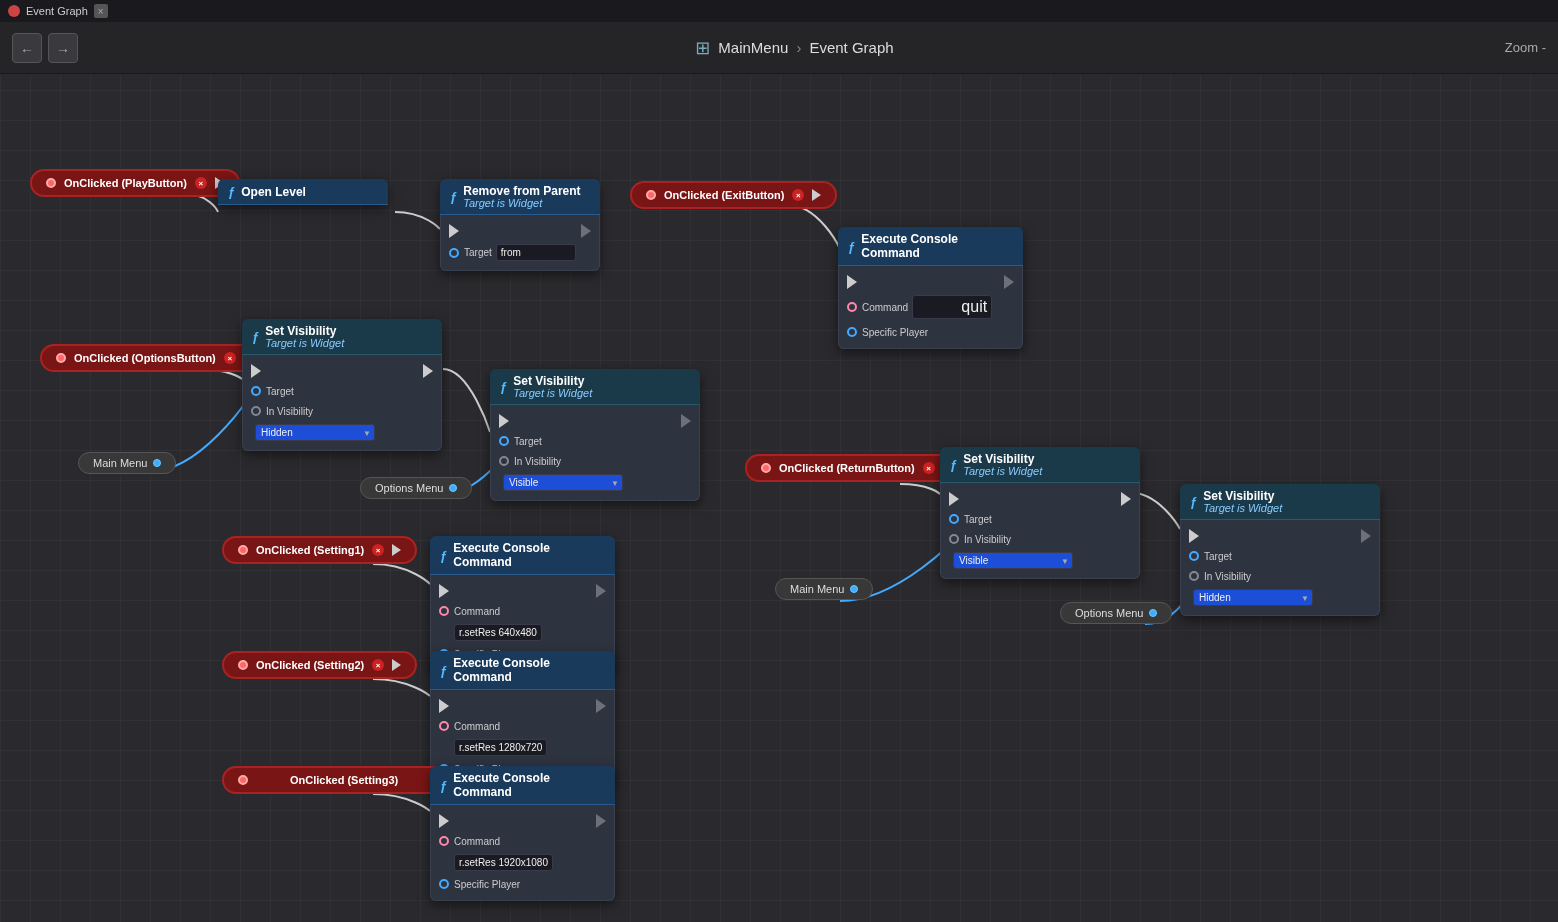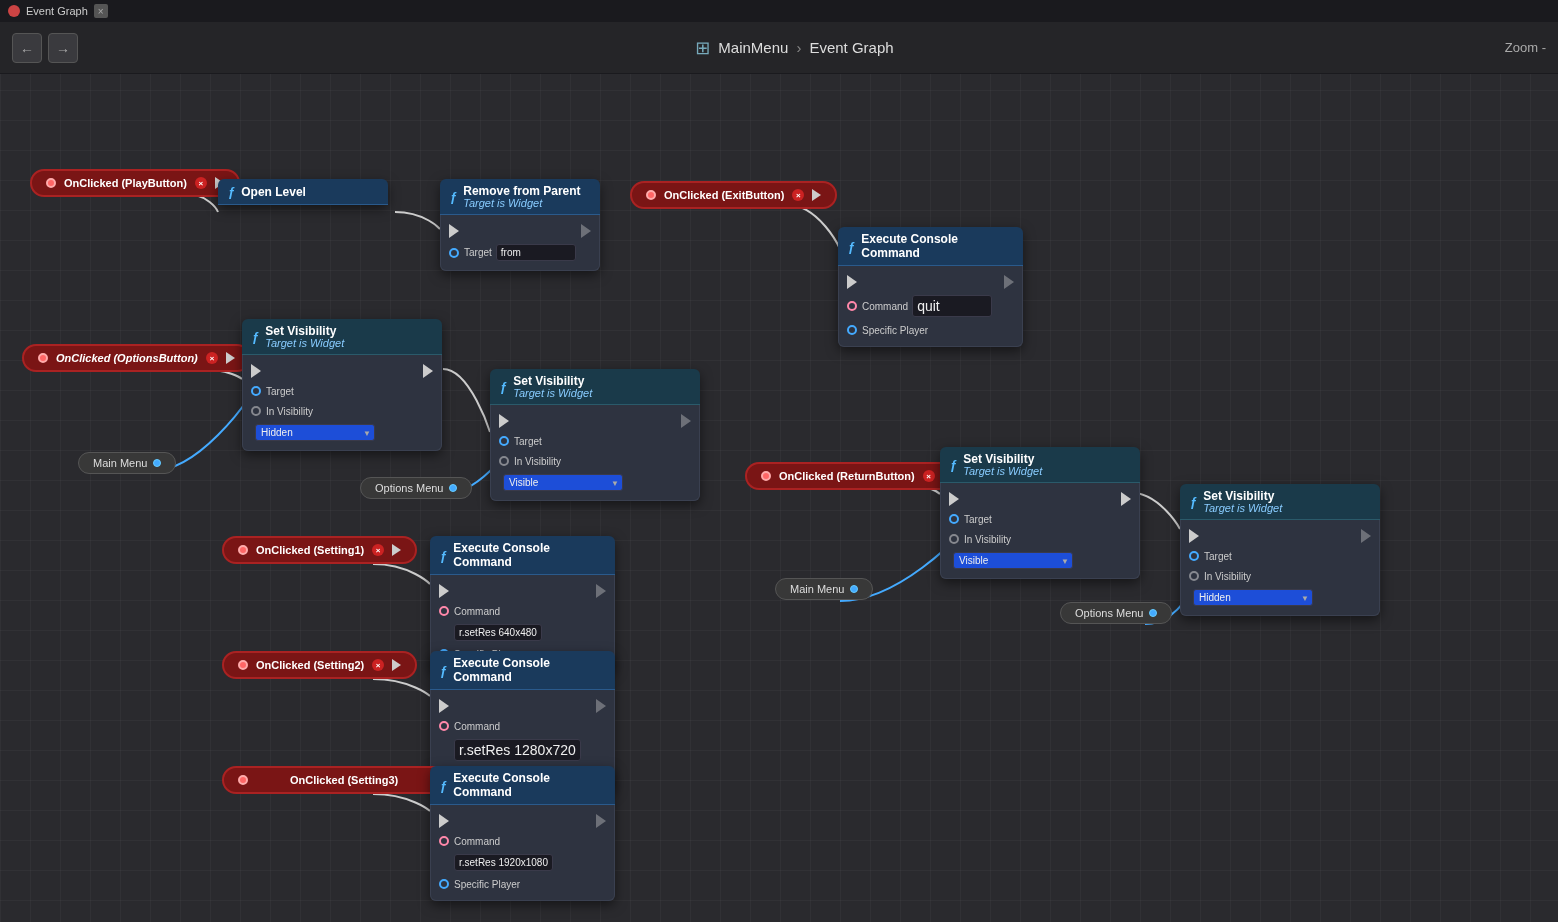--- a/index.html
+++ b/index.html
@@ -418,30 +418,30 @@
       </div>
     </div>
     <div class="node-body">
       <div class="node-row">
         <div class="exec-pin-left"></div>
         <div class="exec-pin-right" style="margin-left:auto; opacity:0.4;"></div>
       </div>
       <div class="node-row">
         <div class="pin pink"></div>
         <span class="pin-label">Command</span>
-        <div class="node-input" style="font-size:14px; padding:2px 4px;">quit</div>
+        <div class="node-input" style="font-size:16px; padding:2px 4px;text-align:right;">quit</div>
       </div>
       <div class="node-row">
         <div class="pin blue"></div>
         <span class="pin-label">Specific Player</span>
       </div>
     </div>
   </div>
 
-  <div class="event-node" style="left:22px; top:270px;font-style:italic;">
+  <div class="event-node" style="left:40px; top:270px;">
     <div class="event-dot"></div>
     <span>OnClicked (OptionsButton)</span>
     <div class="event-close">×</div>
     <div class="event-arrow"></div>
   </div>
 
   <div class="node" style="left:242px; top:245px; width:200px;">
     <div class="node-header" style="background:#1a3a4a; border-bottom:1px solid #2a5a6a;">
       <span class="func-icon">ƒ</span>
       <div class="node-header-inner">
@@ -561,21 +561,21 @@
     <div class="node-body">
       <div class="node-row">
         <div class="exec-pin-left"></div>
         <div class="exec-pin-right" style="margin-left:auto; opacity:0.4;"></div>
       </div>
       <div class="node-row">
         <div class="pin pink"></div>
         <span class="pin-label">Command</span>
       </div>
       <div class="node-row">
-        <div class="node-input" style="font-size:14px; padding:2px 4px; margin-left:15px;">r.setRes 1280x720</div>
+        <div class="node-input" style="font-size:10px; padding:2px 4px; margin-left:15px;">r.setRes 1280x720</div>
       </div>
       <div class="node-row">
         <div class="pin blue"></div>
         <span class="pin-label">Specific Player</span>
       </div>
     </div>
   </div>
 
   <div class="event-node" style="left:222px; top:692px;gap:42px;">
     <div class="event-dot"></div>
@@ -603,21 +603,21 @@
       <div class="node-row">
         <div class="node-input" style="font-size:10px; padding:2px 4px; margin-left:15px;">r.setRes 1920x1080</div>
       </div>
       <div class="node-row">
         <div class="pin blue"></div>
         <span class="pin-label">Specific Player</span>
       </div>
     </div>
   </div>
 
-  <div class="event-node" style="left:745px; top:388px;">
+  <div class="event-node" style="left:745px; top:380px;">
     <div class="event-dot"></div>
     <span>OnClicked (ReturnButton)</span>
     <div class="event-close">×</div>
     <div class="event-arrow"></div>
   </div>
 
   <div class="node" style="left:940px; top:373px; width:200px;">
     <div class="node-header" style="background:#1a3a4a; border-bottom:1px solid #2a5a6a;">
       <span class="func-icon">ƒ</span>
       <div class="node-header-inner">

